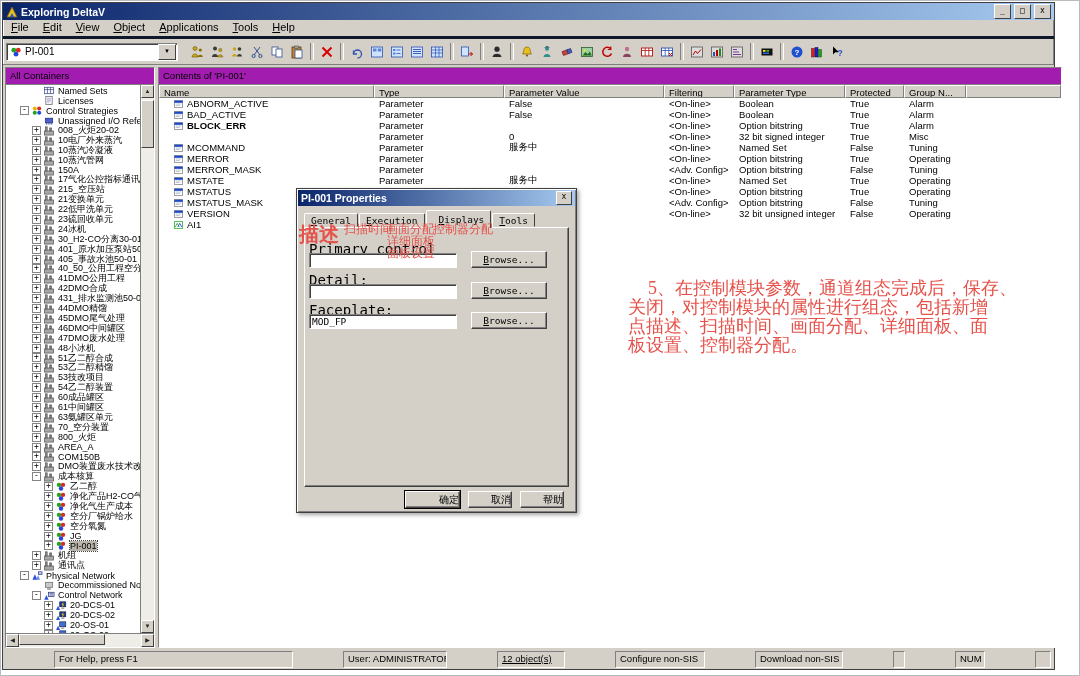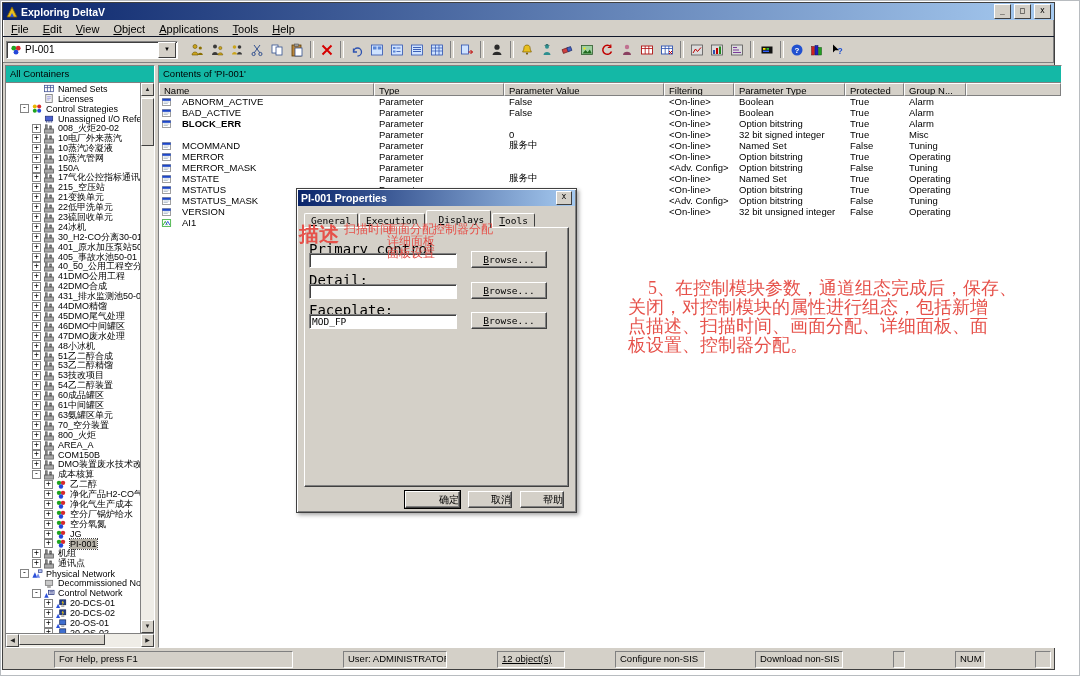--- a/index.html
+++ b/index.html
@@ -8,41 +8,41 @@
 
   
   .window{position:absolute;left:2px;top:2px;width:1053px;height:668px;background:#d4d0c8;
     border:1px solid #404040;box-shadow:inset 1px 1px 0 #fff, inset -1px -1px 0 #808080;
     display:flex;flex-direction:column;box-sizing:border-box;}
   .titlebar{flex:0 0 17px;background:linear-gradient(90deg,#0a246a,#a6caf0);display:flex;align-items:center;padding:0 3px;gap:3px;}
   .titlebar .ticn svg{width:12px;height:12px;display:block;}
   .titlebar .wtitle{color:#fff;font-size:10.5px;font-weight:bold;flex:1;white-space:nowrap;}
   .winbtn{width:15px;height:13px;background:#d4d0c8;border:1px solid;border-color:#fff #404040 #404040 #fff;
     font-size:8px;line-height:11px;text-align:center;font-family:"DejaVu Sans Mono",monospace;color:#000;}
-  .menubar{flex:0 0 16px;display:flex;align-items:flex-end;padding-left:1px;border-bottom:1px solid #0f172a;}
+  .menubar{flex:0 0 16px;display:flex;align-items:flex-start;padding-left:1px;border-bottom:3px solid #0f172a;}
   .menu-item{font-size:11px;padding:1px 7px;color:#000;}
   .menu-item::first-letter{text-decoration:underline;}
   .toolbar{flex:0 0 23px;display:flex;align-items:center;padding:1px 3px;border-bottom:1px solid #808080;}
   .combo{width:172px;height:18px;background:#fff;border:1px solid;border-color:#808080 #fff #fff #808080;
     box-shadow:inset 1px 1px 0 #404040;display:flex;align-items:center;gap:3px;padding-left:3px;margin-right:9px;box-sizing:border-box;}
   .combo .icn svg{width:12px;height:12px;display:block;}
   .combo-val{font-size:10px;flex:1;white-space:nowrap;overflow:hidden;}
   .combo-arrow{width:16px;height:14px;background:#d4d0c8;border:1px solid;border-color:#fff #404040 #404040 #fff;
     font-size:6px;line-height:13px;text-align:center;margin-right:1px;}
   .tbtn{width:20px;height:19px;display:flex;align-items:center;justify-content:center;flex:0 0 20px;}
   .tbtn svg{width:14px;height:14px;display:block;}
   .tsep{flex:0 0 2px;height:17px;border-left:1px solid #808080;border-right:1px solid #fff;margin:0 3px;}
 
   
   .content{flex:1;display:flex;min-height:0;padding:2px 2px 1px;background:#d4d0c8;}
   .pane{display:flex;flex-direction:column;background:#fff;border:1px solid;border-color:#808080 #fff #fff #808080;min-height:0;box-sizing:border-box;}
   .leftpane{width:150px;flex:0 0 150px;}
   .rightpane{flex:1;}
   .splitter{flex:0 0 3px;background:#d4d0c8;}
-  .pane-header{flex:0 0 14px;background:#14b8a6;font-size:9.5px;padding:2px 4px 0;border-bottom:1px solid #808080;white-space:nowrap;overflow:hidden;}
+  .pane-header{flex:0 0 14px;background:#a21caf;font-size:9.5px;padding:2px 4px 0;border-bottom:1px solid #808080;white-space:nowrap;overflow:hidden;}
   .tree-area{flex:1;display:flex;min-height:0;}
   .tree{flex:1;overflow:hidden;padding:1px 0 0 2px;}
   .tree-item{height:9.9px;display:flex;align-items:center;font-size:9px;white-space:nowrap;}
   .expander{width:9px;height:9px;flex:0 0 9px;box-sizing:border-box;border:1px solid #848484;background:#fff;
     font-size:8px;line-height:6px;text-align:center;margin-right:2px;font-family:"DejaVu Sans Mono",monospace;}
   .expander.none{visibility:hidden;}
   .icn{display:inline-block;}
   .tree-item .icn{flex:0 0 12px;margin-right:3px;}
   .tree-item .icn svg{width:12px;height:11px;display:block;}
   .tlabel{overflow:hidden;}
@@ -55,21 +55,21 @@
   .hscroll{flex:0 0 13px;display:flex;border-top:1px solid #808080;background:#efede7;}
   .htrack{flex:1;position:relative;}
   .hthumb{position:absolute;top:0;left:0;height:11px;width:86px;background:#d4d0c8;border:1px solid;border-color:#fff #404040 #404040 #fff;box-sizing:border-box;}
   
   .colheaders{flex:0 0 13px;display:flex;background:#d4d0c8;overflow:hidden;}
   .colheader{box-sizing:border-box;flex-shrink:0;border:1px solid;border-color:#fff #808080 #808080 #fff;
     font-size:9.5px;padding:1px 4px 0;white-space:nowrap;overflow:hidden;}
   .rows{flex:1;overflow:hidden;}
   .trow{height:11px;display:flex;align-items:center;overflow:hidden;}
   .tcell{box-sizing:border-box;flex-shrink:0;font-size:9.5px;padding:0 5px;white-space:nowrap;overflow:hidden;}
-  .tcell.namecell{display:flex;align-items:center;gap:10px;padding-left:2px;}
+  .tcell.namecell{display:flex;align-items:center;gap:3px;padding-left:14px;}
   .tcell .icn svg{width:11px;height:10px;display:block;}
 
   
   .statusbar{flex:0 0 17px;display:flex;align-items:stretch;gap:2px;padding:2px 3px 1px;background:#d4d0c8;}
   .sseg{border:1px solid;border-color:#808080 #fff #fff #808080;font-size:9.5px;padding:1px 4px 0;
     white-space:nowrap;overflow:hidden;box-sizing:border-box;margin-left:48px;}
   .sseg.main{flex:1;}
 
   
   .dialog{position:absolute;left:296px;top:188px;width:281px;height:325px;background:#d4d0c8;

